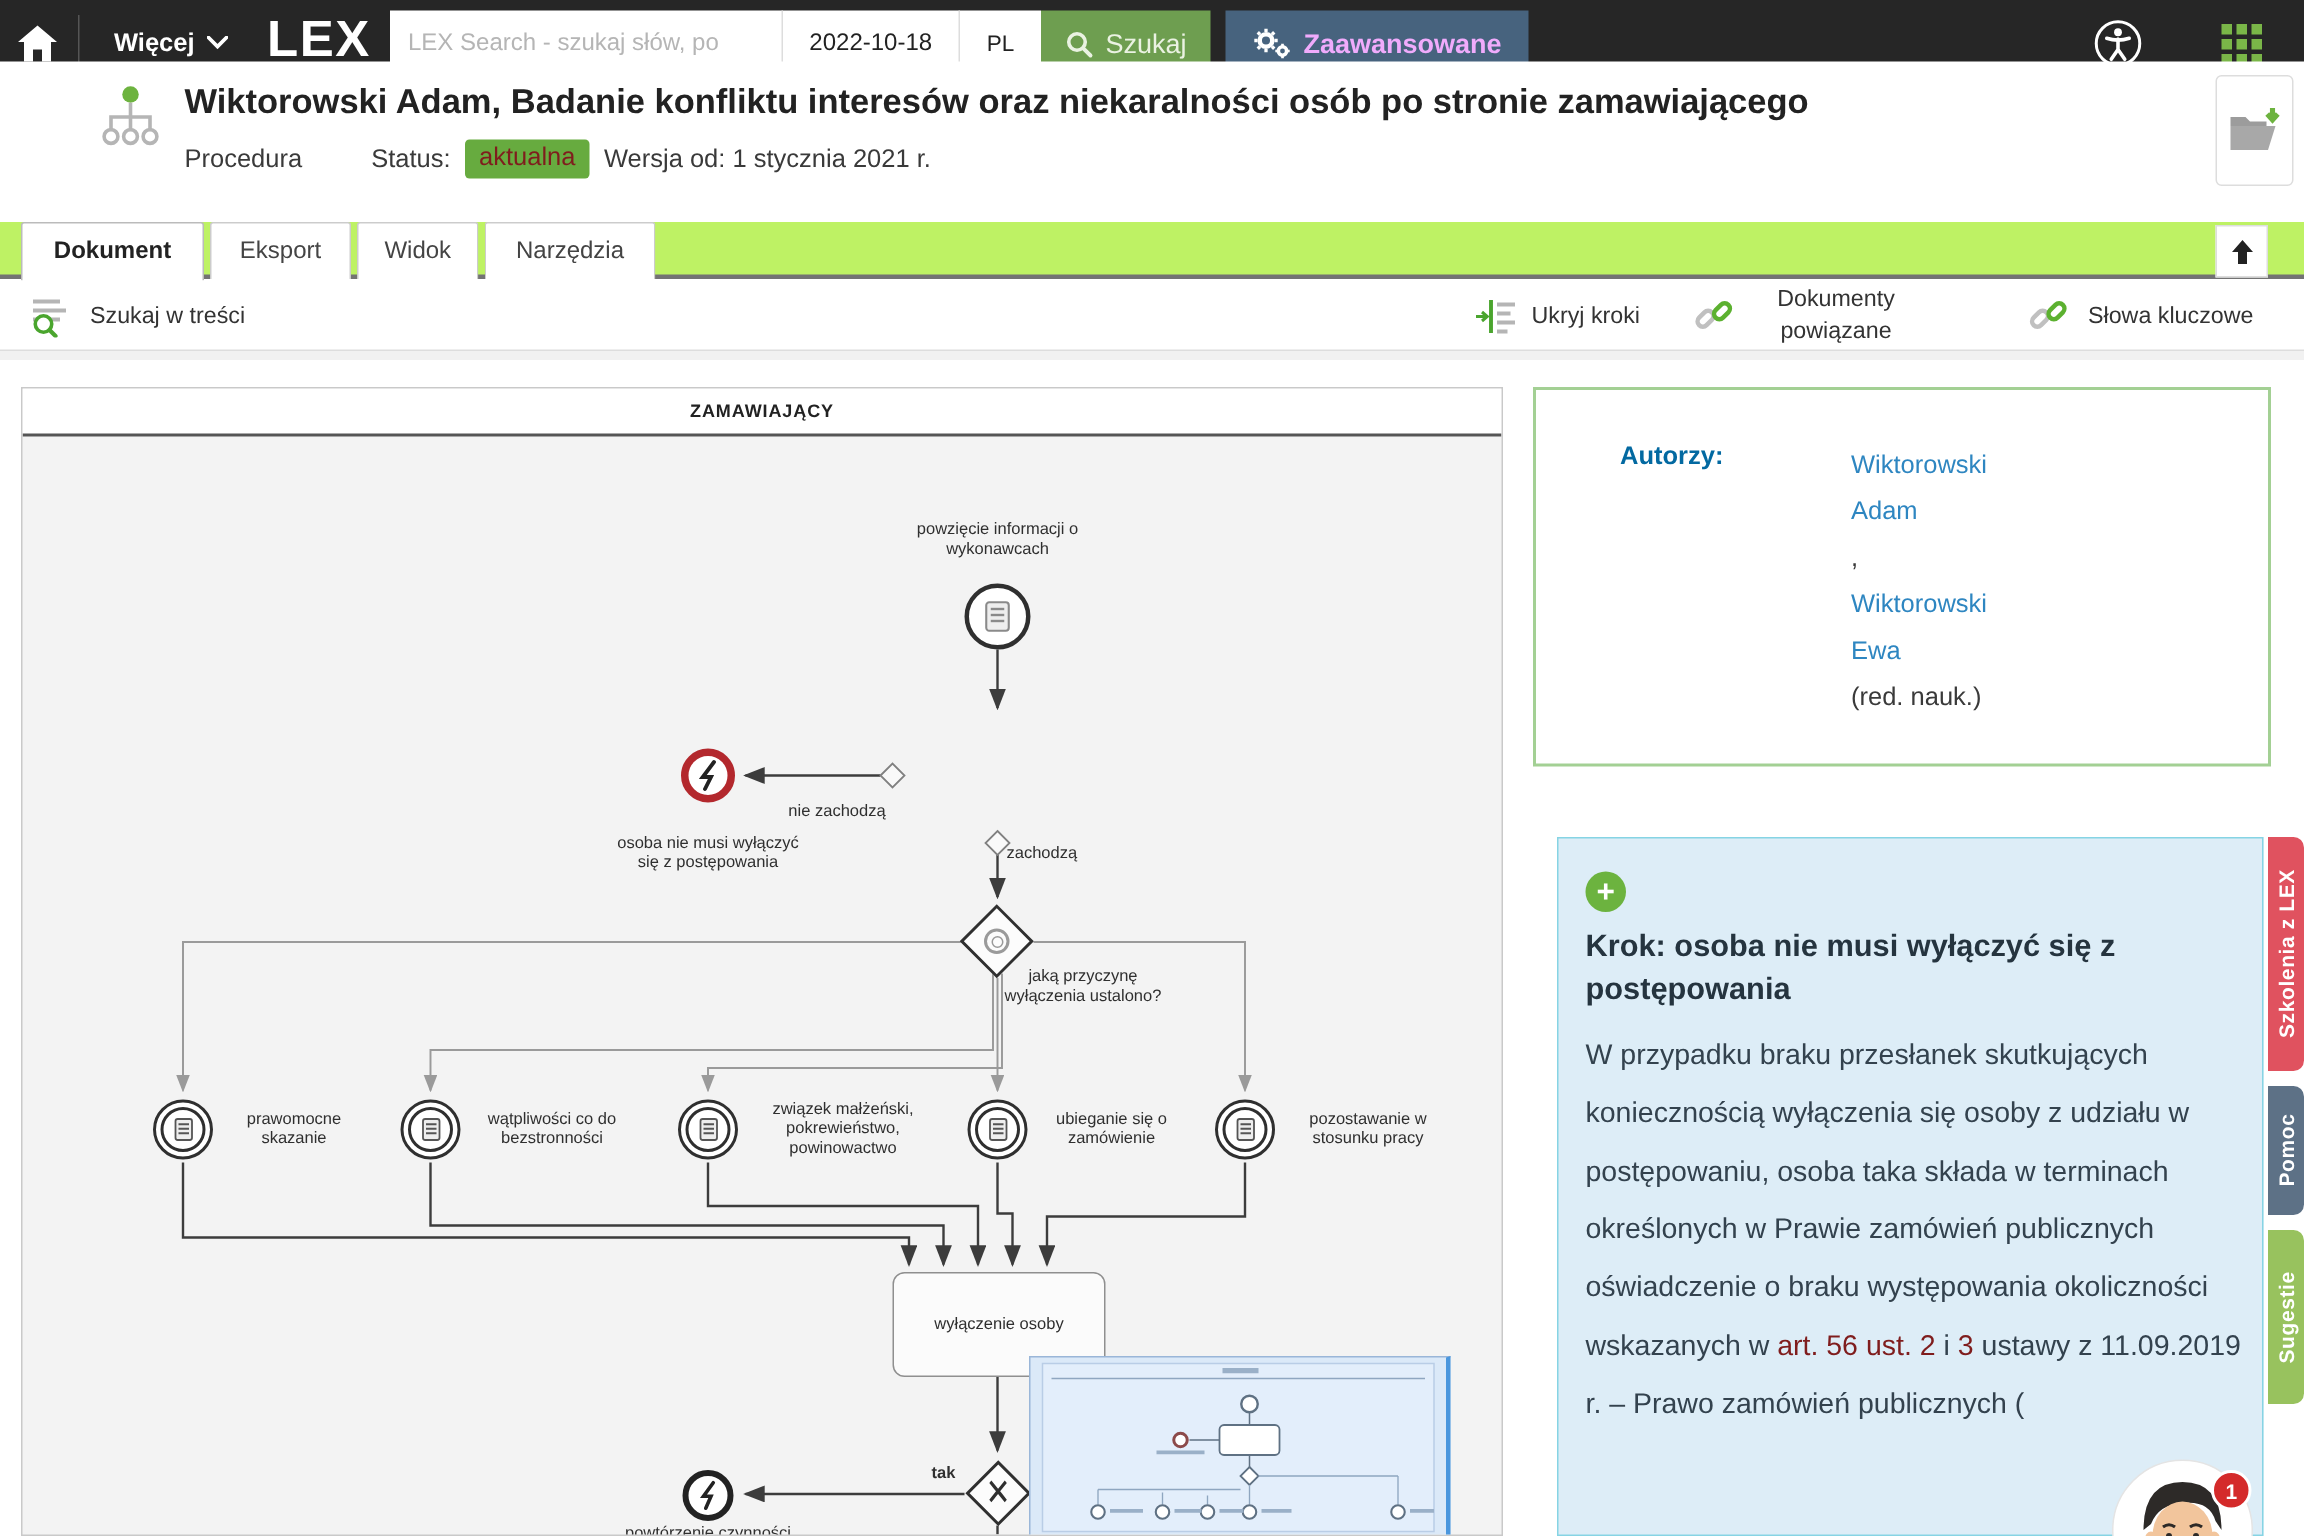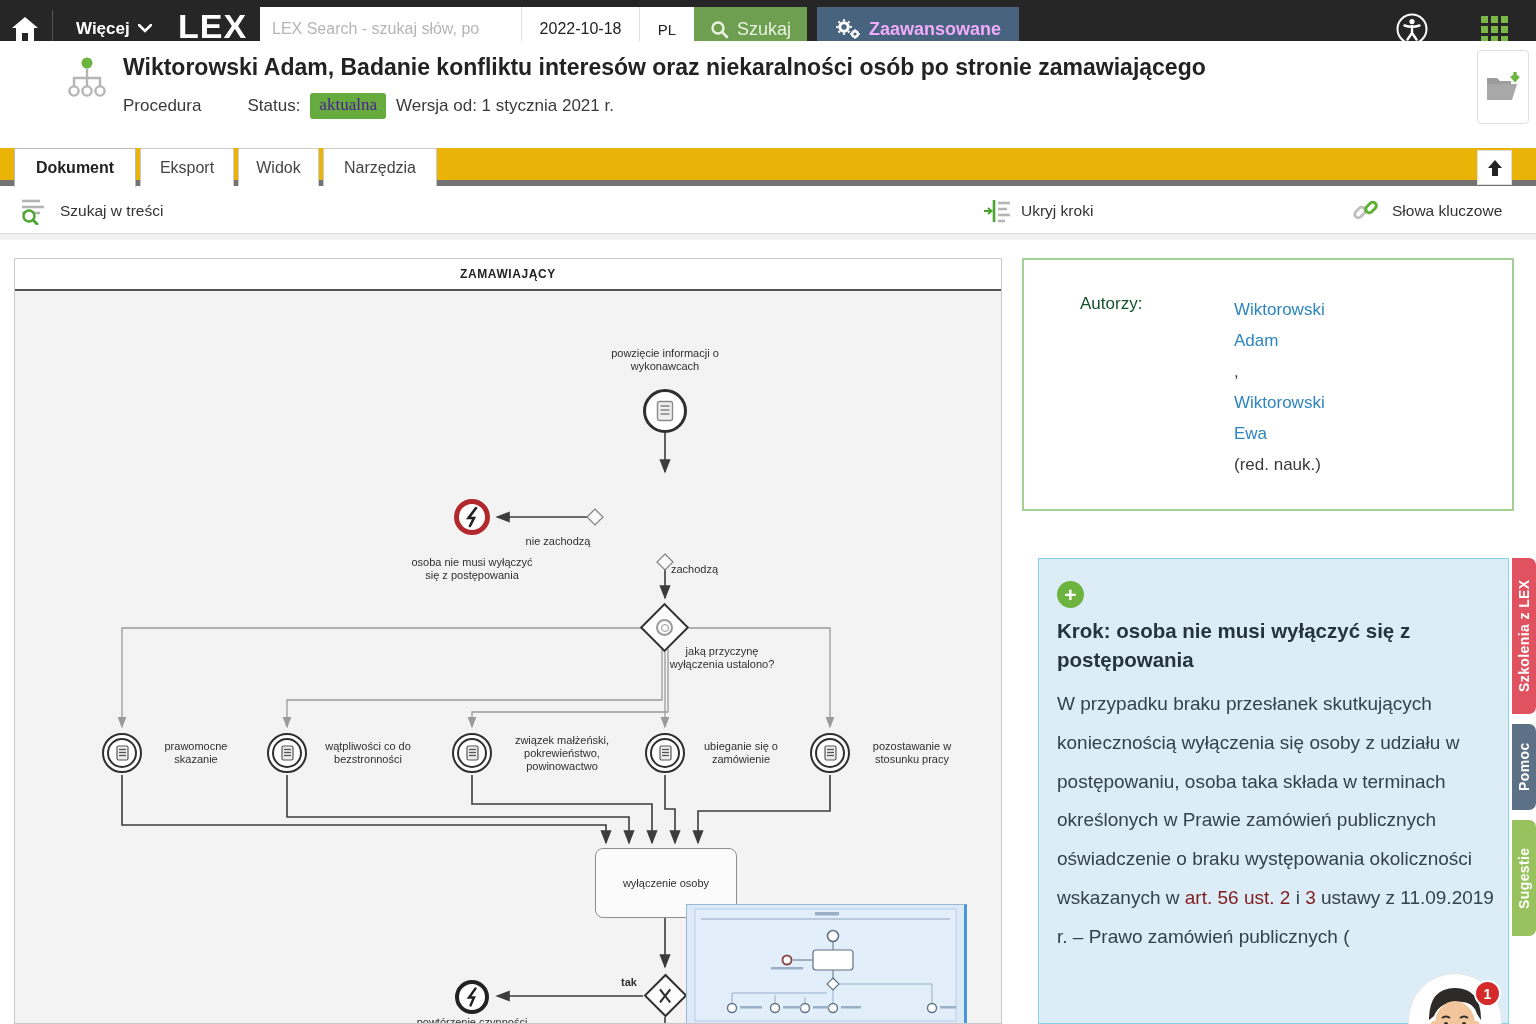--- a/index.html
+++ b/index.html
@@ -22,25 +22,25 @@
   .acc-btn { position:absolute; left:1393px; top:10px; width:38px; height:38px; cursor:pointer; }
   .grid-btn { position:absolute; left:1478px; top:13px; width:32px; height:32px; cursor:pointer; display:grid; grid-template-columns:repeat(3,7px); grid-template-rows:repeat(3,7px); gap:3px; align-content:center; justify-content:center; }
   .grid-btn span { background:#7ab648; width:7px; height:7px; }
 
   
   .header { position:absolute; left:0; top:41px; width:1536px; height:91px; background:#fff; }
   .proc-icon { position:absolute; left:64px; top:15px; }
   .doc-title { position:absolute; left:123px; top:13px; width:1300px; font-size:23px; font-weight:bold; color:#222; white-space:nowrap; }
   .meta-row { position:absolute; left:123px; top:52px; display:flex; align-items:center; gap:10px; font-size:17px; color:#3a3a3a; }
   .meta-type { margin-right:36px; }
-  .status-badge { background:#67ab3f; color:#4c1d95; padding:2px 9px 4px; border-radius:3px; font-size:17px;font-family:Liberation Serif, serif; }
+  .status-badge { background:#67ab3f; color:#7f1d1d; padding:2px 9px 4px; border-radius:3px; font-size:17px; }
   .folder-btn { position:absolute; left:1477px; top:9px; width:52px; height:74px; border:1px solid #ddd; border-radius:4px; background:#fff; display:flex; align-items:center; justify-content:center; cursor:pointer; }
 
   
-  .tabstrip { position:absolute; left:0; top:148px; width:1536px; height:38px; border-bottom:6px solid #737373; background:#eab308; }
+  .tabstrip { position:absolute; left:0; top:148px; width:1536px; height:38px; border-bottom:3px solid #737373; background:#bef264; }
   .tab { position:absolute; top:0; height:38px; display:flex; align-items:center; justify-content:center; font-size:16px; color:#444; border:1px solid #ccc; border-bottom:none; background:#fff; cursor:pointer; border-radius:2px 2px 0 0; }
   .tab.active { font-weight:bold; color:#222; height:39px; z-index:2; border-color:#bbb; }
   .tab-dokument { left:14px; width:122px; }
   .tab-eksport  { left:140px; width:94px; }
   .tab-widok    { left:238px; width:81px; }
   .tab-narzedzia{ left:323px; width:114px; }
   .up-btn { position:absolute; left:1477px; top:2px; width:35px; height:35px; border:1px solid #ddd; background:#fff; display:flex; align-items:center; justify-content:center; cursor:pointer; }
 
   
   .toolbar { position:absolute; left:0; top:187px; width:1536px; height:47px; background:#fff; border-bottom:1px solid #ddd; }
@@ -69,21 +69,21 @@
   .gw1 { left:632px; top:351px; width:35px; height:35px; }
   .gw2 { left:635px; top:721px; width:31px; height:31px; border-width:2px; }
   .gw-inner { transform:rotate(-45deg); display:flex; align-items:center; justify-content:center; }
   .ring-outer { width:17px; height:17px; border:2px solid #9a9a9a; border-radius:50%; display:flex; align-items:center; justify-content:center; }
   .ring-inner { width:8px; height:8px; border:1.5px solid #9a9a9a; border-radius:50%; }
   .gw-x { font-size:20px; font-weight:bold; color:#2f2f2f; transform:rotate(-45deg) scaleY(1.25); }
   .minimap { position:absolute; left:671px; top:645px; width:281px; height:121px; background:#dbe9f8; border:1px solid #9ab6d8; border-right:3px solid #4a96dd; z-index:5; cursor:pointer; }
 
   
   .authors-box { position:absolute; left:1022px; top:258px; width:492px; height:253px; border:2px solid #a3d094; background:#fff; }
-  .authors-label { position:absolute; left:56px; top:34px; font-size:17px; font-weight:normal; color:#14532d; }
+  .authors-label { position:absolute; left:56px; top:34px; font-size:17px; font-weight:bold; color:#0369a1; }
   .authors-col { position:absolute; left:210px; top:34px; width:122px; font-size:17px; line-height:31px; color:#3a3a3a; }
   .authors-col a { color:#2e86c1; text-decoration:none; cursor:pointer; display:inline; }
   .krok-box { position:absolute; left:1038px; top:558px; width:471px; height:466px; background:#ddedf7; border:1px solid #86d4e4; overflow:hidden; }
   .plus-icon { position:absolute; left:18px; top:22px; width:27px; height:27px; border-radius:50%; background:#6cb33f; color:#fff; font-size:21px; font-weight:bold; display:flex; align-items:center; justify-content:center; line-height:1; }
   .krok-heading { position:absolute; left:18px; top:58px; width:420px; font-size:20.5px; font-weight:bold; color:#25343f; line-height:1.4; }
   .krok-body { position:absolute; left:18px; top:126px; width:438px; font-size:19px; color:#33424e; line-height:2.04; }
   .krok-body a { color:#7f1d1d; text-decoration:none; cursor:pointer; }
   .avatar { position:absolute; left:1408px; top:973px; width:94px; height:94px; border-radius:50%; background:#fff; border:1px solid #e4e4e4; z-index:6; overflow:hidden; cursor:pointer; }
   .notif-badge { position:absolute; left:1474px; top:980px; width:27px; height:27px; border-radius:50%; background:#d42a2a; border:2px solid #fff; color:#fff; font-size:14px; font-weight:bold; display:flex; align-items:center; justify-content:center; z-index:7; }
 
@@ -222,20 +222,29 @@
         <path d="M1 14 H7 M5 11 L8.5 14 L5 17" stroke="#4aa52e" stroke-width="2" fill="none"></path>
         <path d="M11 3 V25" stroke="#4aa52e" stroke-width="2.6"></path>
         <g stroke="#b5b5b5" stroke-width="2.6">
             <path d="M15 6 H27"></path>
             <path d="M15 12 H24"></path>
             <path d="M15 18 H27"></path>
             <path d="M15 24 H22"></path>
           </g>
       </svg>
       <span>Ukryj kroki</span>
+    </div>
+    <div class="tool-item tool-docs">
+      <svg width="32" height="32" viewBox="0 0 32 32">
+        <g fill="none" stroke-linecap="round">
+          <rect x="4" y="14" width="12" height="7" rx="3.5" transform="rotate(-45 10 17.5)" stroke="#c0c0c0" stroke-width="3"></rect>
+          <rect x="15" y="9" width="12" height="7" rx="3.5" transform="rotate(-45 21 12.5)" stroke="#5cb130" stroke-width="3"></rect>
+        </g>
+      </svg>
+      <span class="tool-label-2l" style="width:110px;">Dokumenty powiązane</span>
     </div>
     <div class="tool-item tool-keys">
       <svg width="32" height="32" viewBox="0 0 32 32">
         <g fill="none" stroke-linecap="round">
           <rect x="4" y="14" width="12" height="7" rx="3.5" transform="rotate(-45 10 17.5)" stroke="#c0c0c0" stroke-width="3"></rect>
           <rect x="15" y="9" width="12" height="7" rx="3.5" transform="rotate(-45 21 12.5)" stroke="#5cb130" stroke-width="3"></rect>
         </g>
       </svg>
       <span>Słowa kluczowe</span>
     </div>

